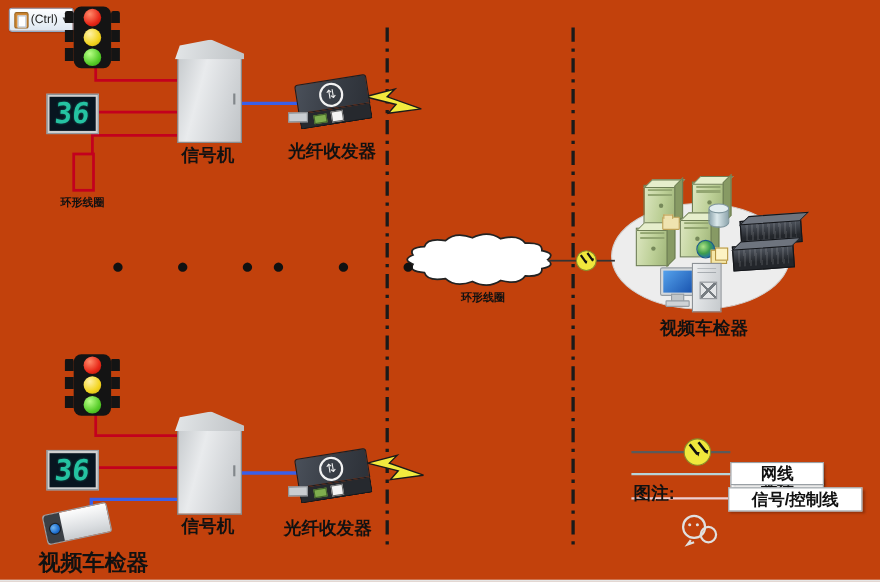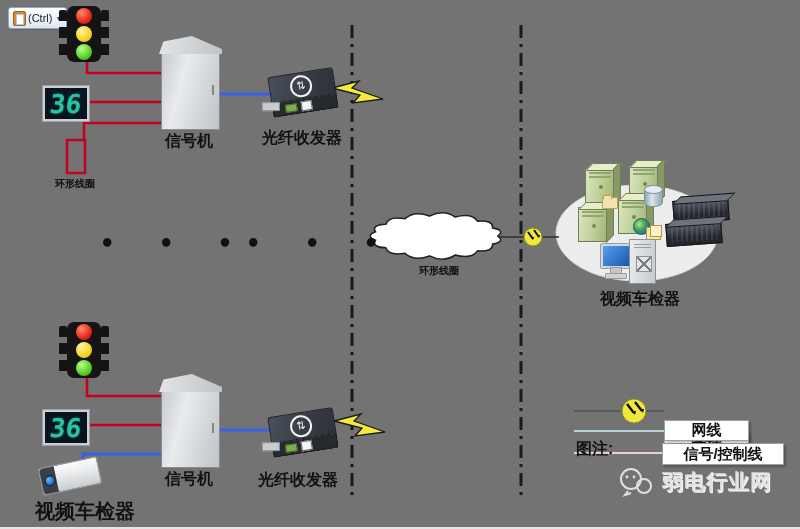--- a/index.html
+++ b/index.html
@@ -1,17 +1,17 @@
 <!DOCTYPE html>
 <html><head>
 <meta charset="utf-8">
 <style>
   html,body{margin:0;padding:0;background:#fff;}
   #stage{
-    position:relative;width:800px;height:529px;background:#737373;overflow:hidden;
+    position:relative;width:800px;height:529px;background:#c2410c;overflow:hidden;
     font-family:"Liberation Sans","DejaVu Sans",sans-serif;color:#111;
   }
   .abs{position:absolute;}
   .lbl{
     position:absolute;font-weight:bold;font-size:10px;color:#111;
     text-align:center;white-space:nowrap;
   }
 
   
   .paste-btn{
@@ -361,17 +361,16 @@
   <div class="legend-box" style="left:664px;top:420px;width:83px;height:19px;">网线</div>
 
   <div class="abs watermark" style="left:616px;top:466px;">
     <svg width="42" height="32" viewBox="0 0 42 32">
       <circle cx="15" cy="13" r="10" fill="none" stroke="#e0e0e0" stroke-width="2"></circle>
       <circle cx="28" cy="20" r="7" fill="none" stroke="#e0e0e0" stroke-width="2"></circle>
       <circle cx="11" cy="11" r="1.4" fill="#e0e0e0"></circle>
       <circle cx="18" cy="11" r="1.4" fill="#e0e0e0"></circle>
       <path d="M12,25 l-3,4 l6,-2" fill="none" stroke="#e0e0e0" stroke-width="2"></path>
     </svg>
-    <span class="wm-text">弱电行业网</span>
   </div>
 
   <div class="abs bottom-edge"></div>
 </div>
 
 </body></html>

